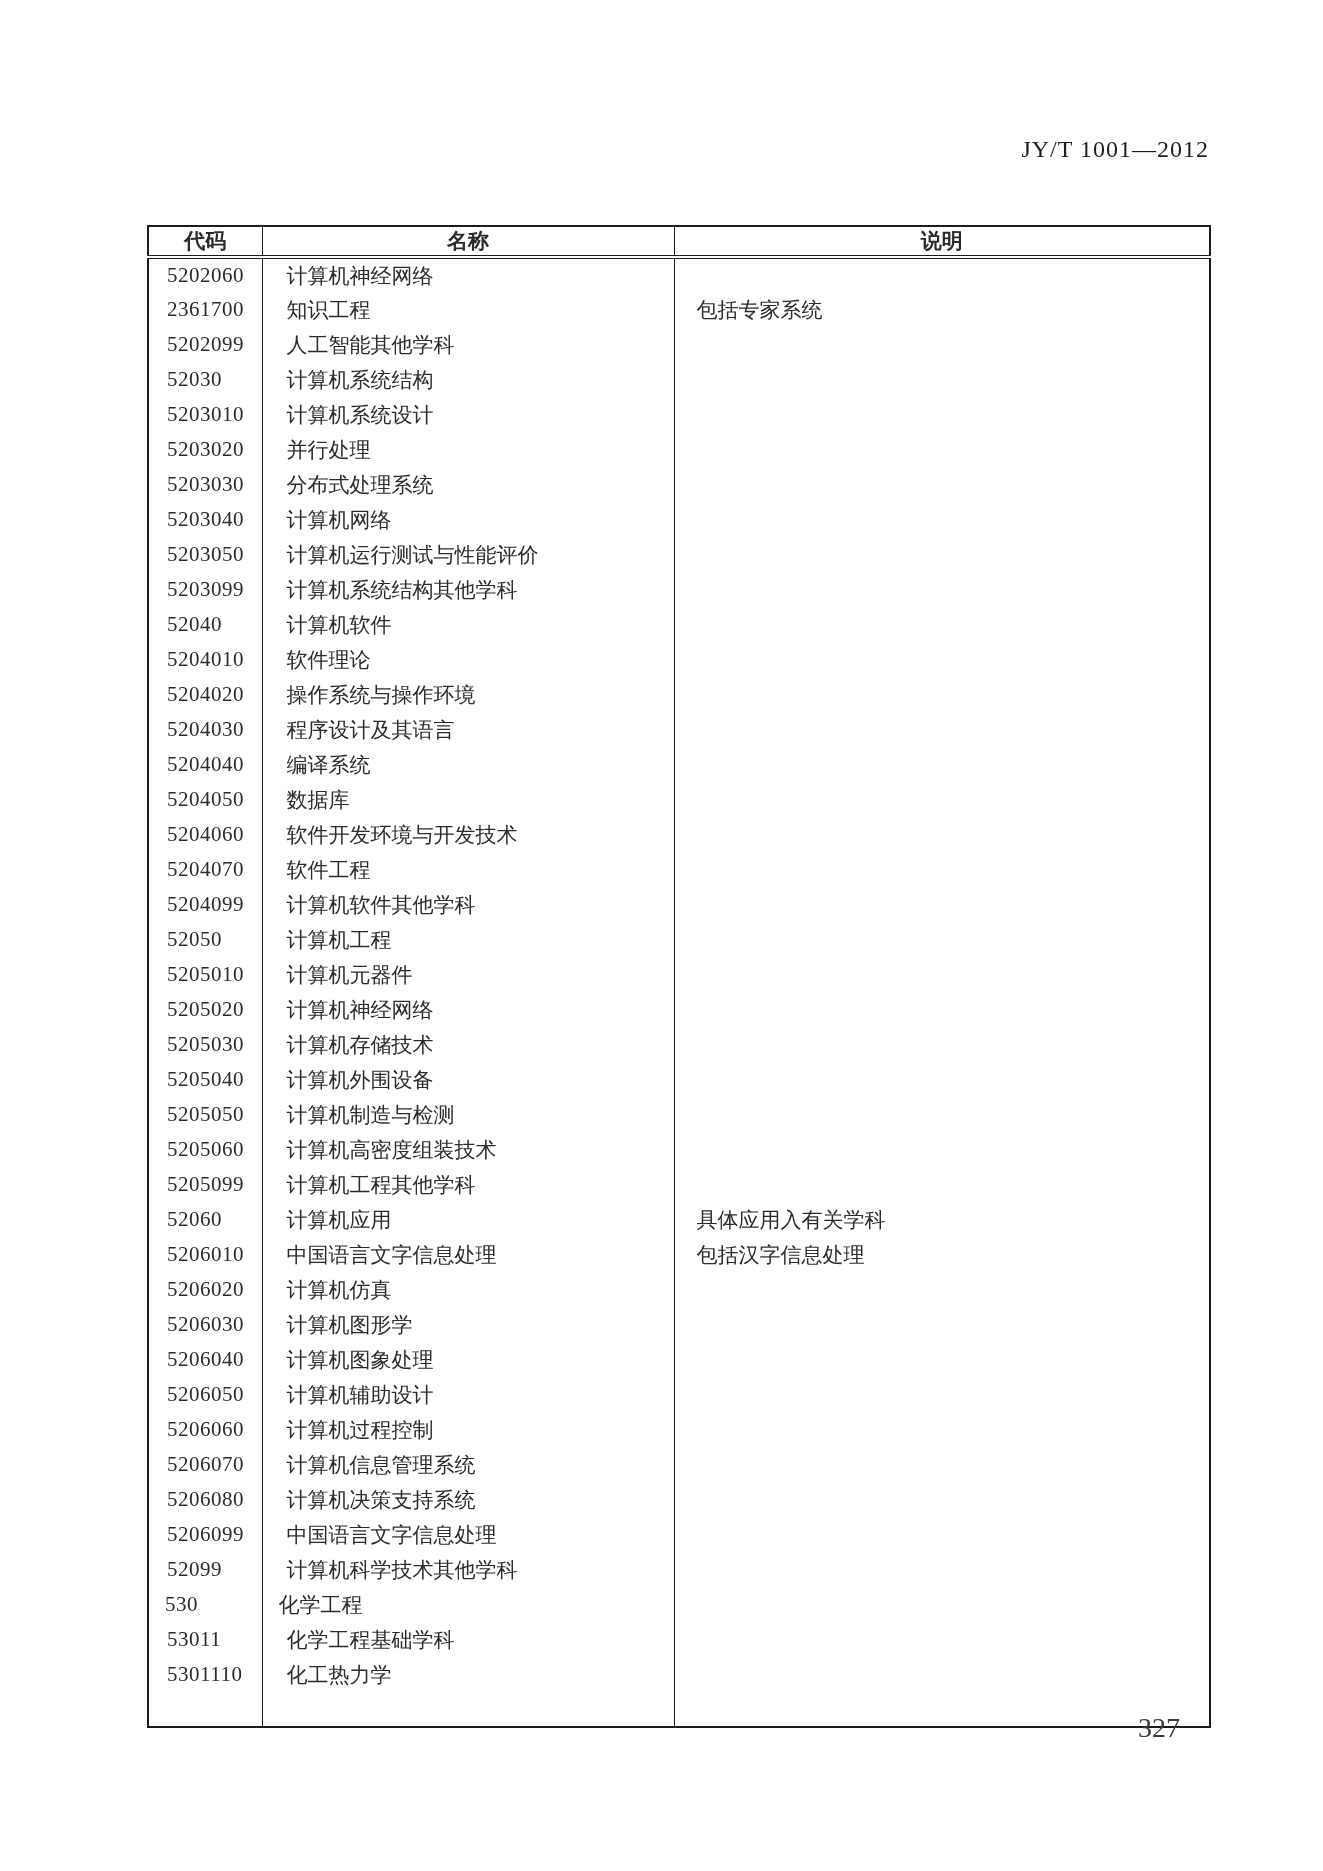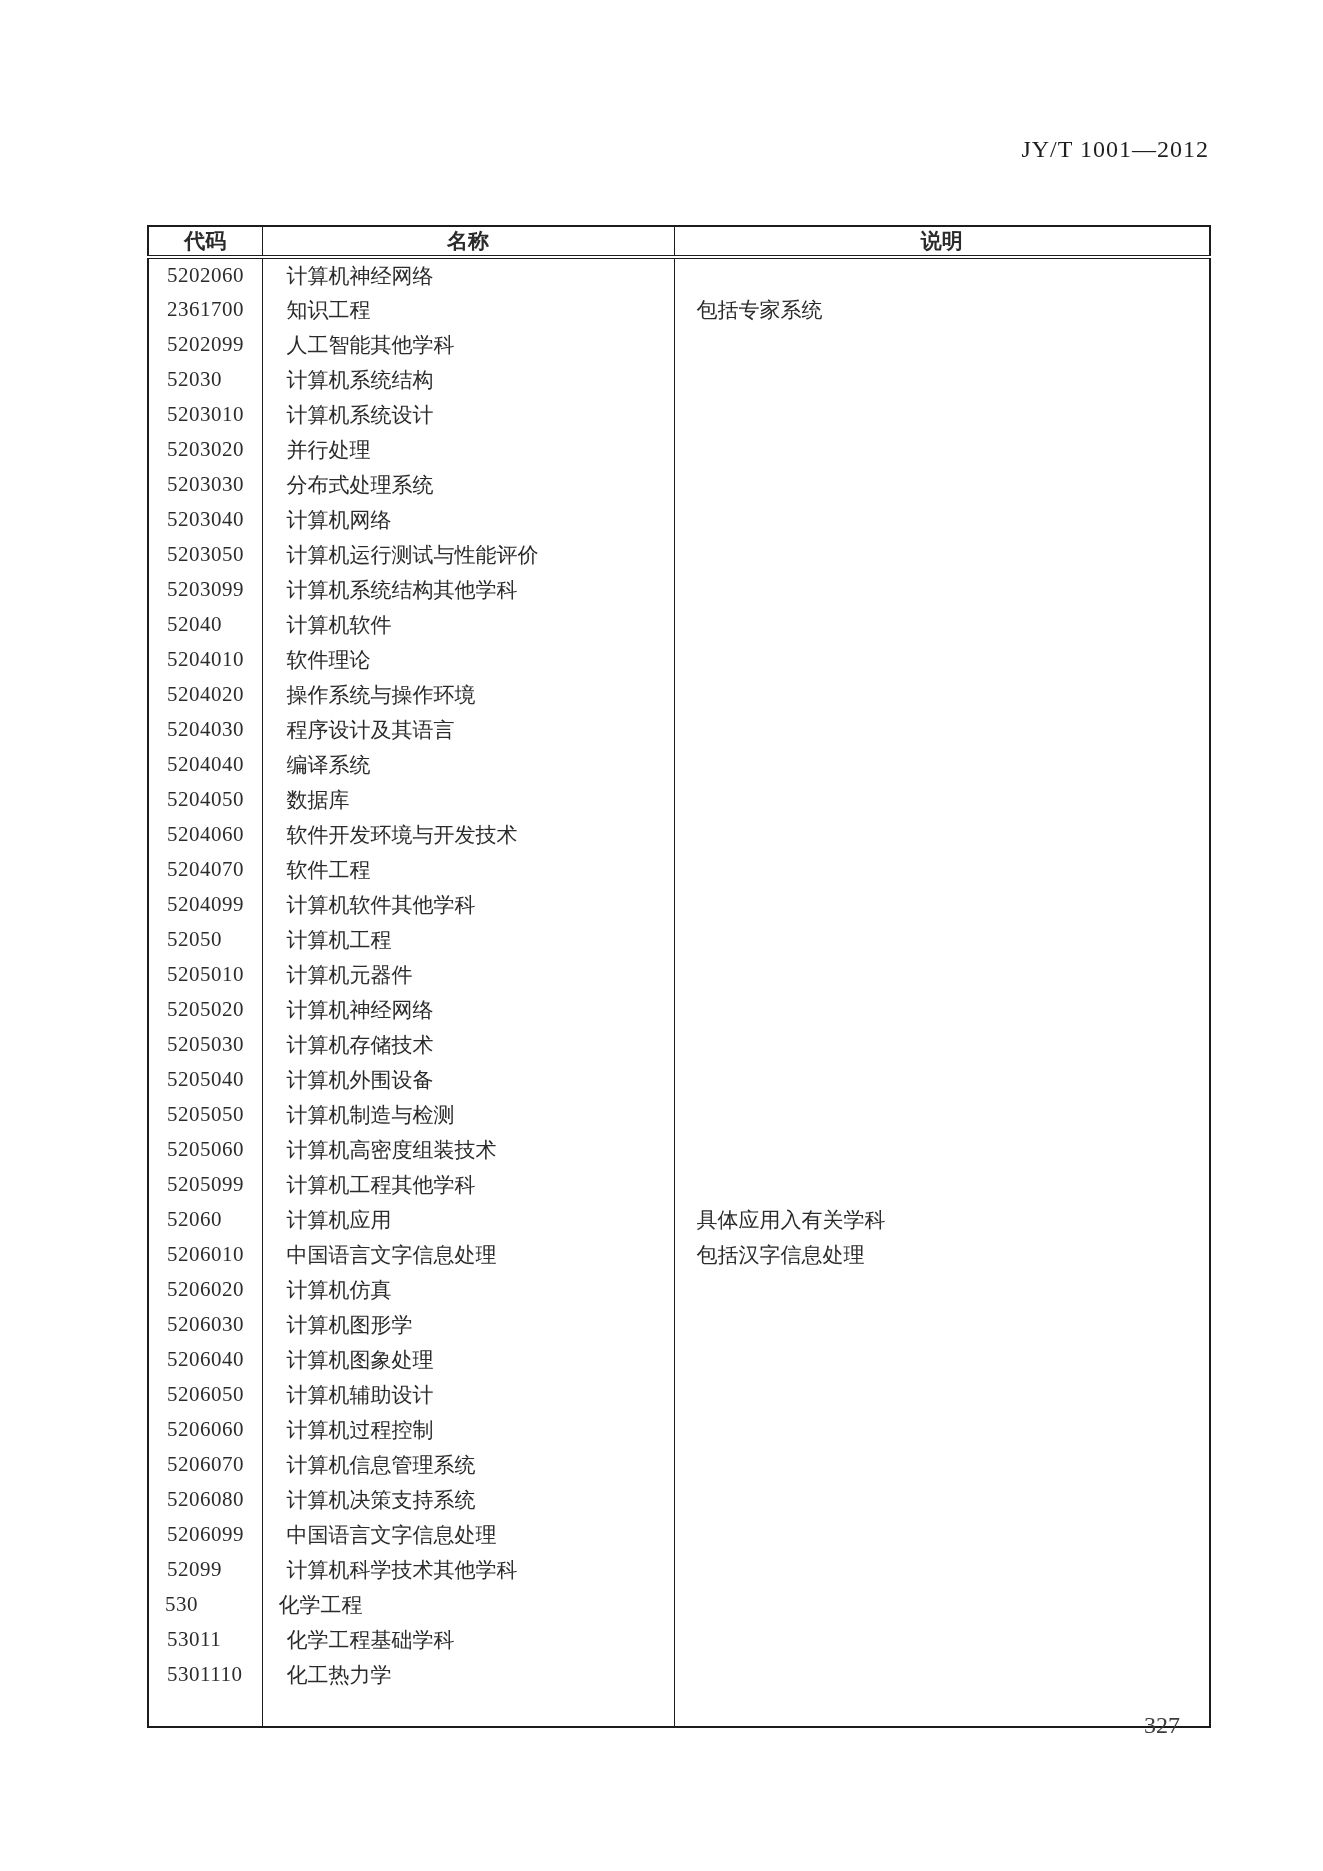--- a/index.html
+++ b/index.html
@@ -49,21 +49,21 @@
   table.cls tbody td { height: 35px; }
   td.code { padding-left: 18px; font-size: 20px; letter-spacing: 0.5px; }
   td.name { padding-left: 24px; }
   td.note { padding-left: 22px; }
   tr.bold-row td { font-weight: normal; padding-left: 16px; }
   tr.spacer-row td { height: 13px; }
   .page-number {
     position: absolute;
     top: 1712px;
     right: 143px;
-    font-size: 24px;
+    font-size: 28px;
     color: #3c3c3c;
   }
 </style>
 </head>
 <body>
 
 <div class="doc-ref">JY/T 1001—2012</div>
 
 <table class="cls">
   <colgroup>

